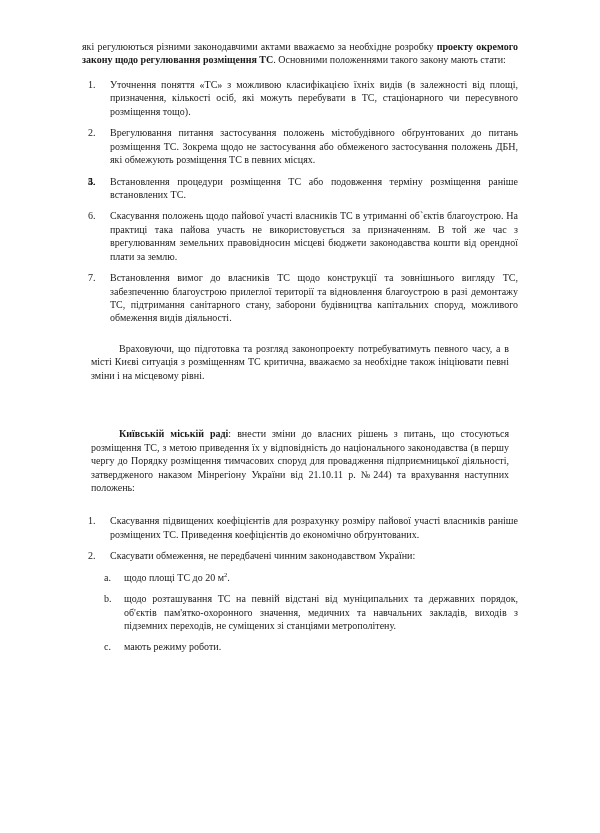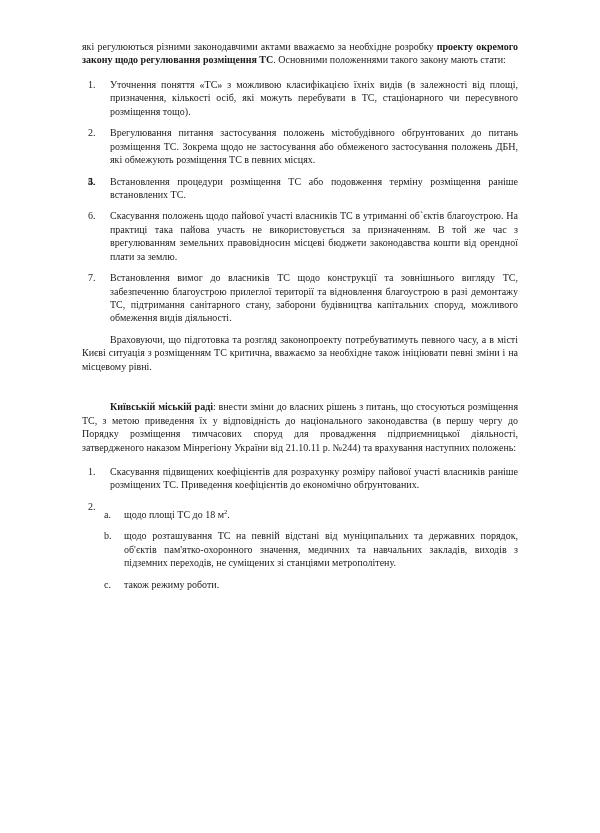--- a/index.html
+++ b/index.html
@@ -28,21 +28,21 @@
     text-align: justify;
     text-justify: inter-word;
     -webkit-hyphens: none;
     hyphens: none;
   }
   p.para {
     margin: 0;
     text-align: justify;
   }
   p.para-indent {
-    margin: 0;
+    margin: 9px;
     text-indent: 28px;
     text-align: justify;
   }
   .gap-sm { height: 8px; }
   .gap-md { height: 11px; }
   .gap-xl { height: 27px; }
 
   b, .bold { font-weight: bold; }
 
   
@@ -142,34 +142,35 @@
 
     <div class="gap-md"></div>
 
     <ol class="num-list">
       <li>
         <span class="marker">1.</span>
         <span>Скасування підвищених коефіцієнтів для розрахунку розміру пайової участі власників раніше розміщених ТС. Приведення коефіцієнтів до економічно обґрунтованих.</span>
       </li>
       <li>
         <span class="marker">2.</span>
+        <span>Скасувати обмеження, не передбачені чинним законодавством України:</span>
       </li>
     </ol>
 
     <div class="gap-sm"></div>
 
     <ol class="alpha-list">
       <li>
         <span class="marker">a.</span>
-        <span><span>щодо площі ТС до 18 м</span><sup>2</sup><span>.</span></span>
+        <span><span>щодо площі ТС до 20 м</span><sup>2</sup><span>.</span></span>
       </li>
       <li>
         <span class="marker">b.</span>
         <span>щодо розташування ТС на певній відстані від муніципальних та державних порядок, об'єктів пам'ятко-охоронного значення, медичних та навчальних закладів, виходів з підземних переходів, не суміщених зі станціями метрополітену.</span>
       </li>
       <li>
         <span class="marker">c.</span>
-        <span>також режиму роботи.</span>
+        <span>мають режиму роботи.</span>
       </li>
     </ol>
 
   </div>
 </div>
 
 </body></html>

